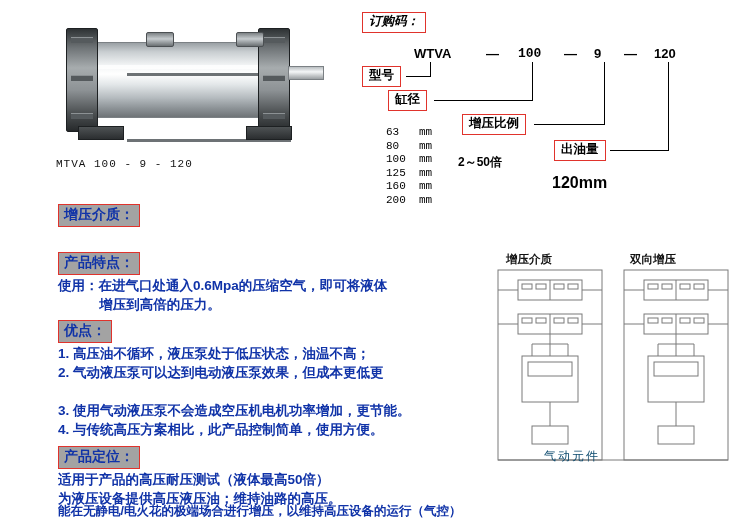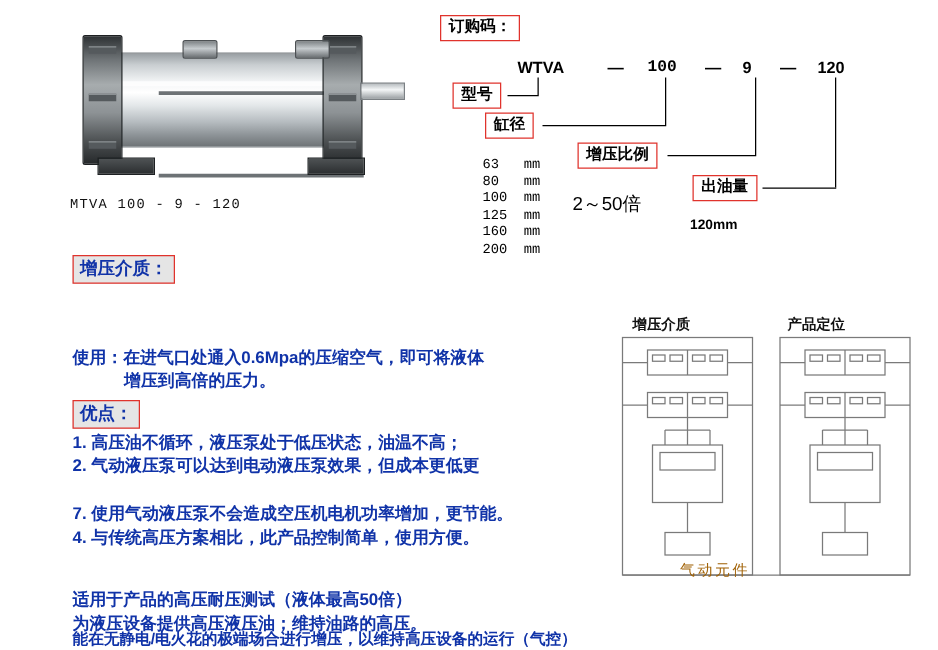--- a/index.html
+++ b/index.html
@@ -164,40 +164,40 @@
     top: 118px;
     font-size: 11px;
     line-height: 13.5px;
     font-family: "Liberation Mono", monospace;
     white-space: pre;
   }
   .ratio-note {
     position: absolute;
     left: 106px;
     top: 146px;
-    font-size: 15px;
-    font-weight: normal;
+    font-size: 12px;
+    font-weight: bold;
   }
   .oil-note {
     position: absolute;
     left: 200px;
     top: 166px;
-    font-size: 11px;
+    font-size: 16px;
     font-weight: bold;
   }
 
   
   .sec-title {
     position: absolute;
     border: 1px solid #e0332c;
     color: #1033a8;
     font-size: 14px;
     font-weight: bold;
     padding: 1px 5px 2px 5px;
-    background: #e5e5e5;
+    background: #a3a3a3;
     white-space: nowrap;
   }
   .body-text {
     position: absolute;
     color: #1033a8;
     font-size: 13.5px;
     line-height: 19px;
     font-weight: bold;
     white-space: pre-wrap;
   }
@@ -215,21 +215,21 @@
     font-size: 11.5px;
     color: #111;
     font-weight: bold;
   }
   .schem svg { position: absolute; left: 0; top: 0; }
   .watermark {
     position: absolute;
     left: 544px;
     top: 448px;
     font-size: 12px;
-    color: #a16207;
+    color: #0c4a6e;
     letter-spacing: 2px;
   }
 </style>
 </head>
 <body>
 
 <div class="page">
 
   <div class="photo-wrap">
     <div class="cyl-body">
@@ -249,21 +249,21 @@
     <div class="port p1"></div>
     <div class="port p2"></div>
     <div class="rod"></div>
     <div class="foot f1"></div>
     <div class="foot f2"></div>
   </div>
   <div class="photo-caption">MTVA 100 - 9 - 120</div>
 
   <div class="order-area">
 
-    <div class="box-label" style="left:0; top:4px;">订购码：</div>
+    <div class="box-label" style="left:10px; top:4px;font-style:italic;">订购码：</div>
 
     <div class="code-token" style="left:62px; top:38px;">WTVA</div>
     <div class="dash" style="left:134px; top:38px;">—</div>
     <div class="code-token" style="left:166px; top:38px;font-family:Liberation Mono, monospace;">100</div>
     <div class="dash" style="left:212px; top:38px;">—</div>
     <div class="code-token" style="left:242px; top:38px;">9</div>
     <div class="dash" style="left:272px; top:38px;">—</div>
     <div class="code-token" style="left:302px; top:38px;">120</div>
 
     <div class="vline" style="left:78px; top:54px; height:14px;"></div>
@@ -287,36 +287,38 @@
 125  mm
 160  mm
 200  mm</span></div>
 
     <div class="ratio-note">2～50倍</div>
     <div class="oil-note">120mm</div>
   </div>
 
   <div class="sec-title" style="left:58px; top:204px;">增压介质：</div>
 
+  <div class="sec-title" style="left:58px; top:252px;">产品特点：</div>
   <div class="body-text" style="left:58px; top:276px; width:430px;">使用：在进气口处通入0.6Mpa的压缩空气，即可将液体</div>
   <div class="body-text" style="left:58px; top:295px; width:430px;">           增压到高倍的压力。</div>
 
   <div class="sec-title" style="left:58px; top:320px;">优点：</div>
   <div class="body-text" style="left:58px; top:344px; width:440px;">1. 高压油不循环，液压泵处于低压状态，油温不高；</div>
   <div class="body-text" style="left:58px; top:363px; width:440px;">2. 气动液压泵可以达到电动液压泵效果，但成本更低更</div>
-  <div class="body-text" style="left:58px; top:401px; width:450px;">7. 使用气动液压泵不会造成空压机电机功率增加，更节能。</div>
+  <div class="body-text" style="left:58px; top:401px; width:450px;">3. 使用气动液压泵不会造成空压机电机功率增加，更节能。</div>
   <div class="body-text" style="left:58px; top:420px; width:450px;">4. 与传统高压方案相比，此产品控制简单，使用方便。</div>
 
+  <div class="sec-title" style="left:58px; top:446px;">产品定位：</div>
   <div class="body-text" style="left:58px; top:470px; width:470px;">适用于产品的高压耐压测试（液体最高50倍）</div>
   <div class="body-text" style="left:58px; top:489px; width:470px;">为液压设备提供高压液压油；维持油路的高压。</div>
   <div class="body-text" style="left:58px; top:503px; width:600px; font-size:12.5px; line-height:16px;">能在无静电/电火花的极端场合进行增压，以维持高压设备的运行（气控）</div>
 
   <div class="schem">
     <div class="schem-title" style="left:14px; top:0px;">增压介质</div>
-    <div class="schem-title" style="left:138px; top:0px;">产品定位</div>
+    <div class="schem-title" style="left:138px; top:0px;">双向增压</div>
 
     <svg width="250" height="228">
       <g stroke="#7a7a7a" stroke-width="1" fill="none">
 
         <rect x="6" y="18" width="104" height="190"></rect>
 
         <rect x="26" y="28" width="64" height="20"></rect>
         <line x1="58" y1="28" x2="58" y2="48"></line>
         <rect x="30" y="32" width="10" height="5" fill="#ffffff"></rect>
         <rect x="44" y="32" width="10" height="5" fill="#ffffff"></rect>

